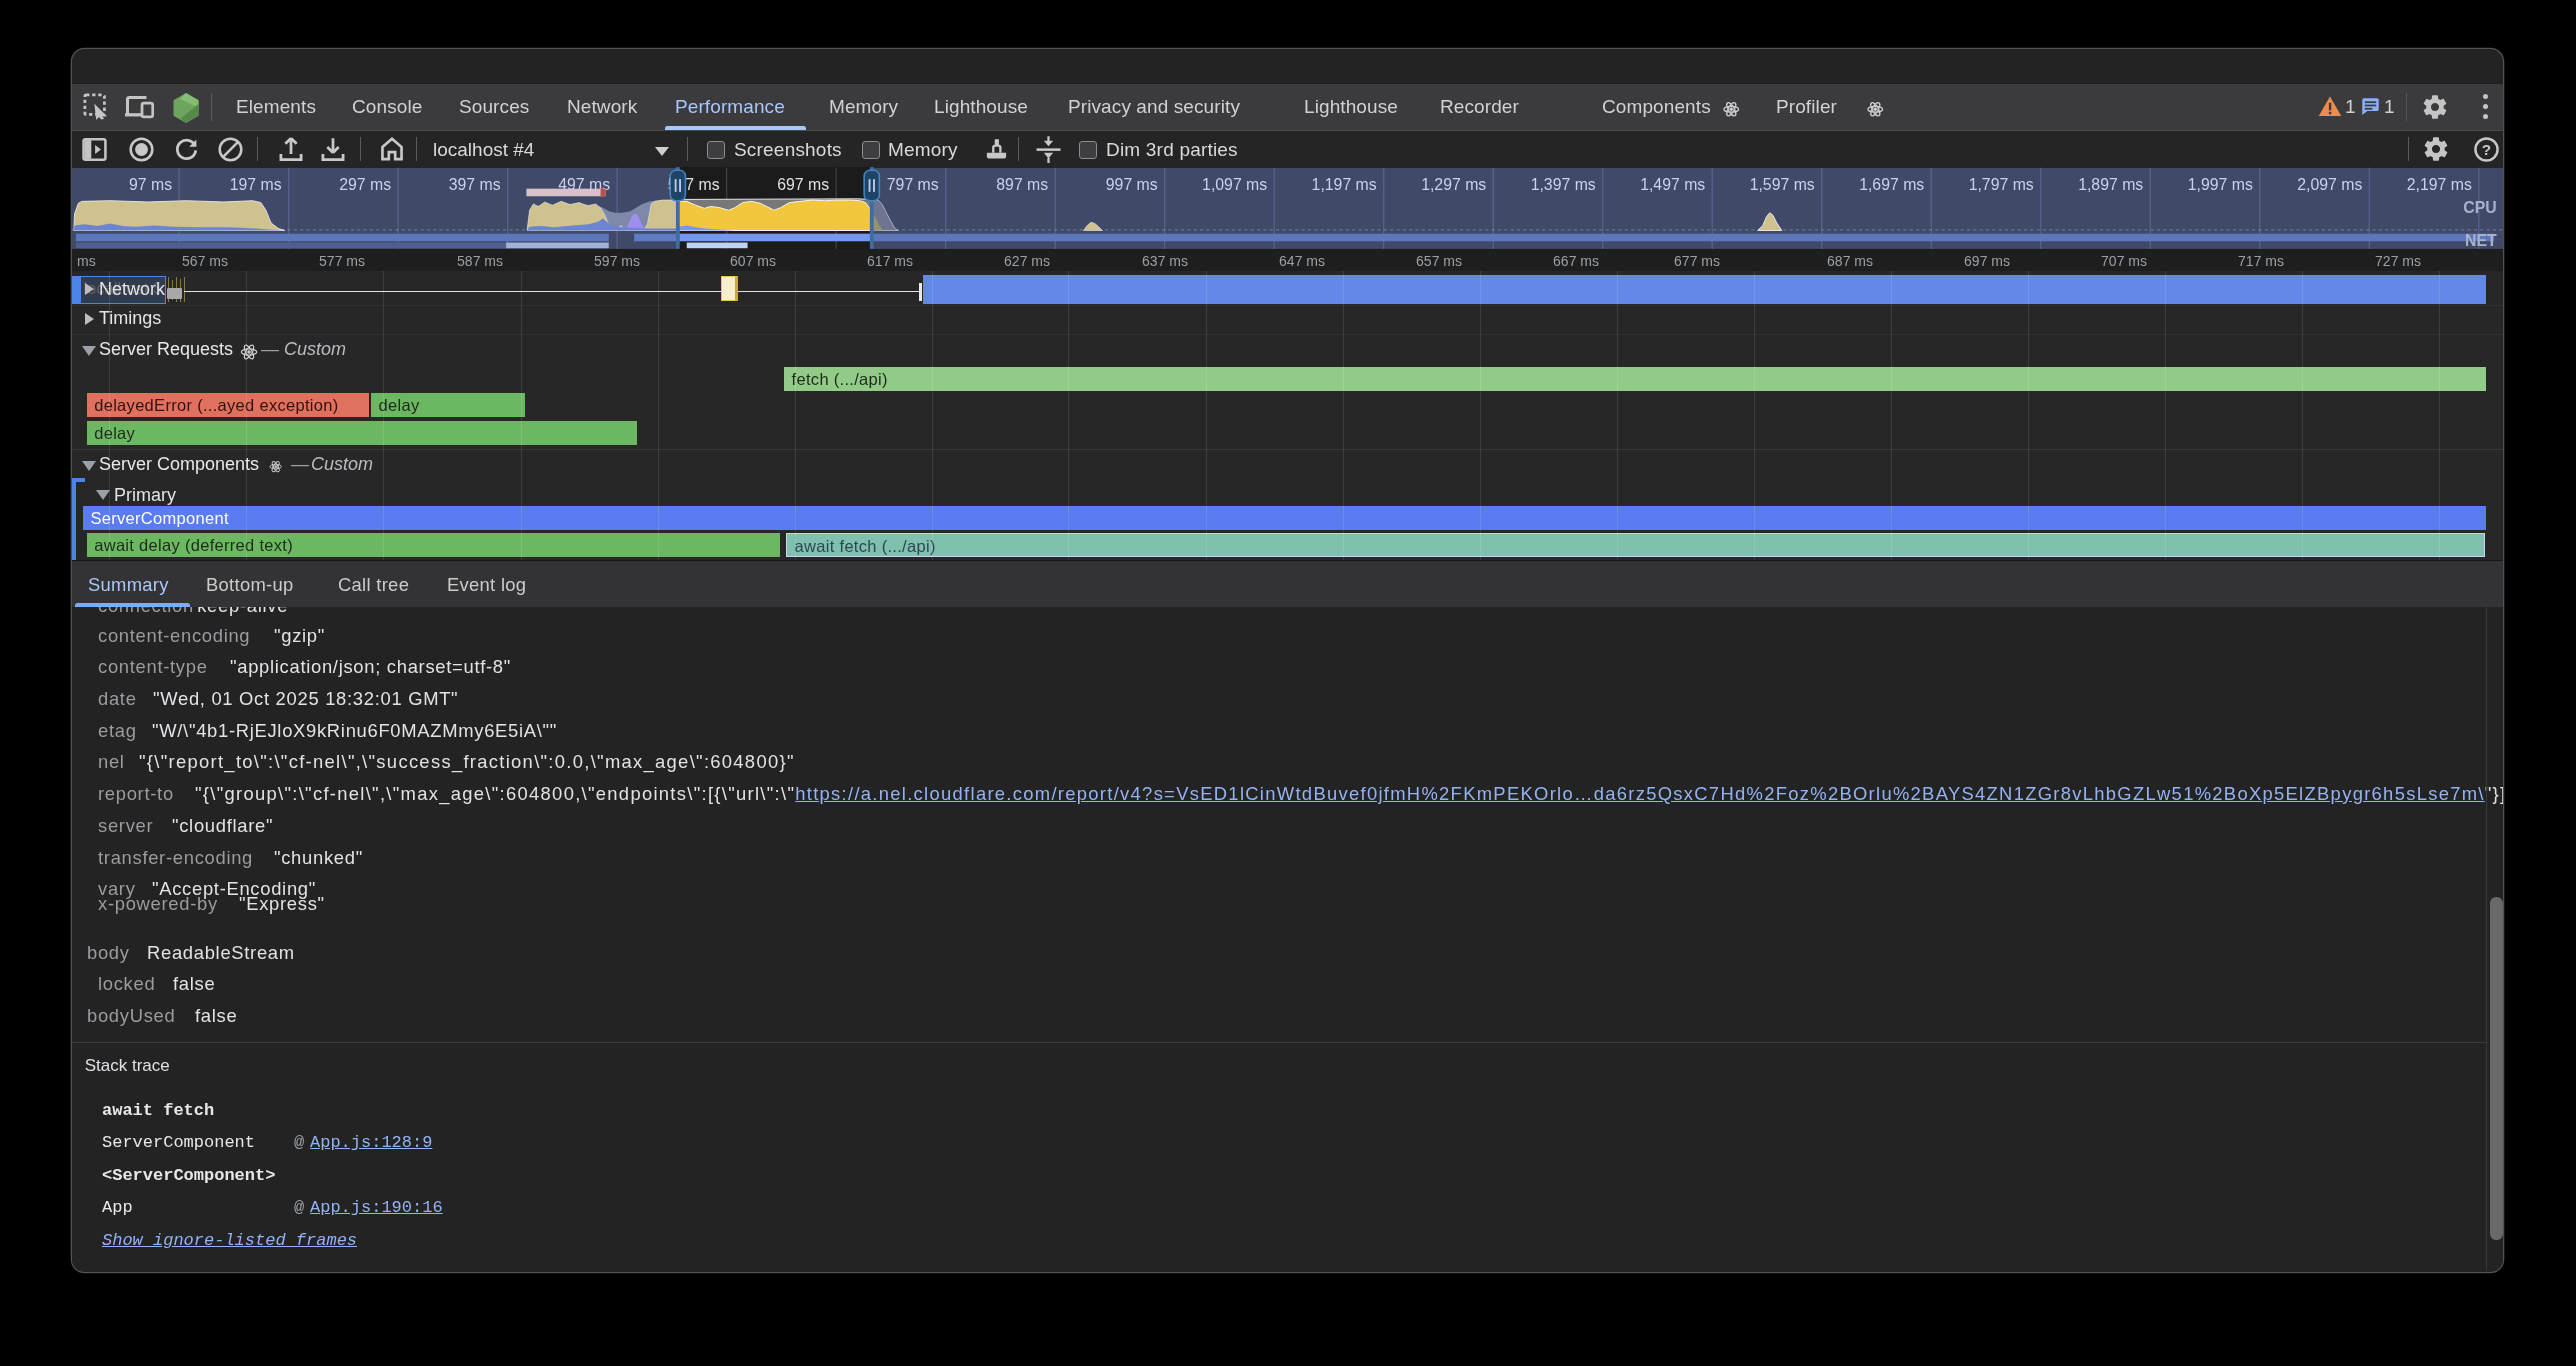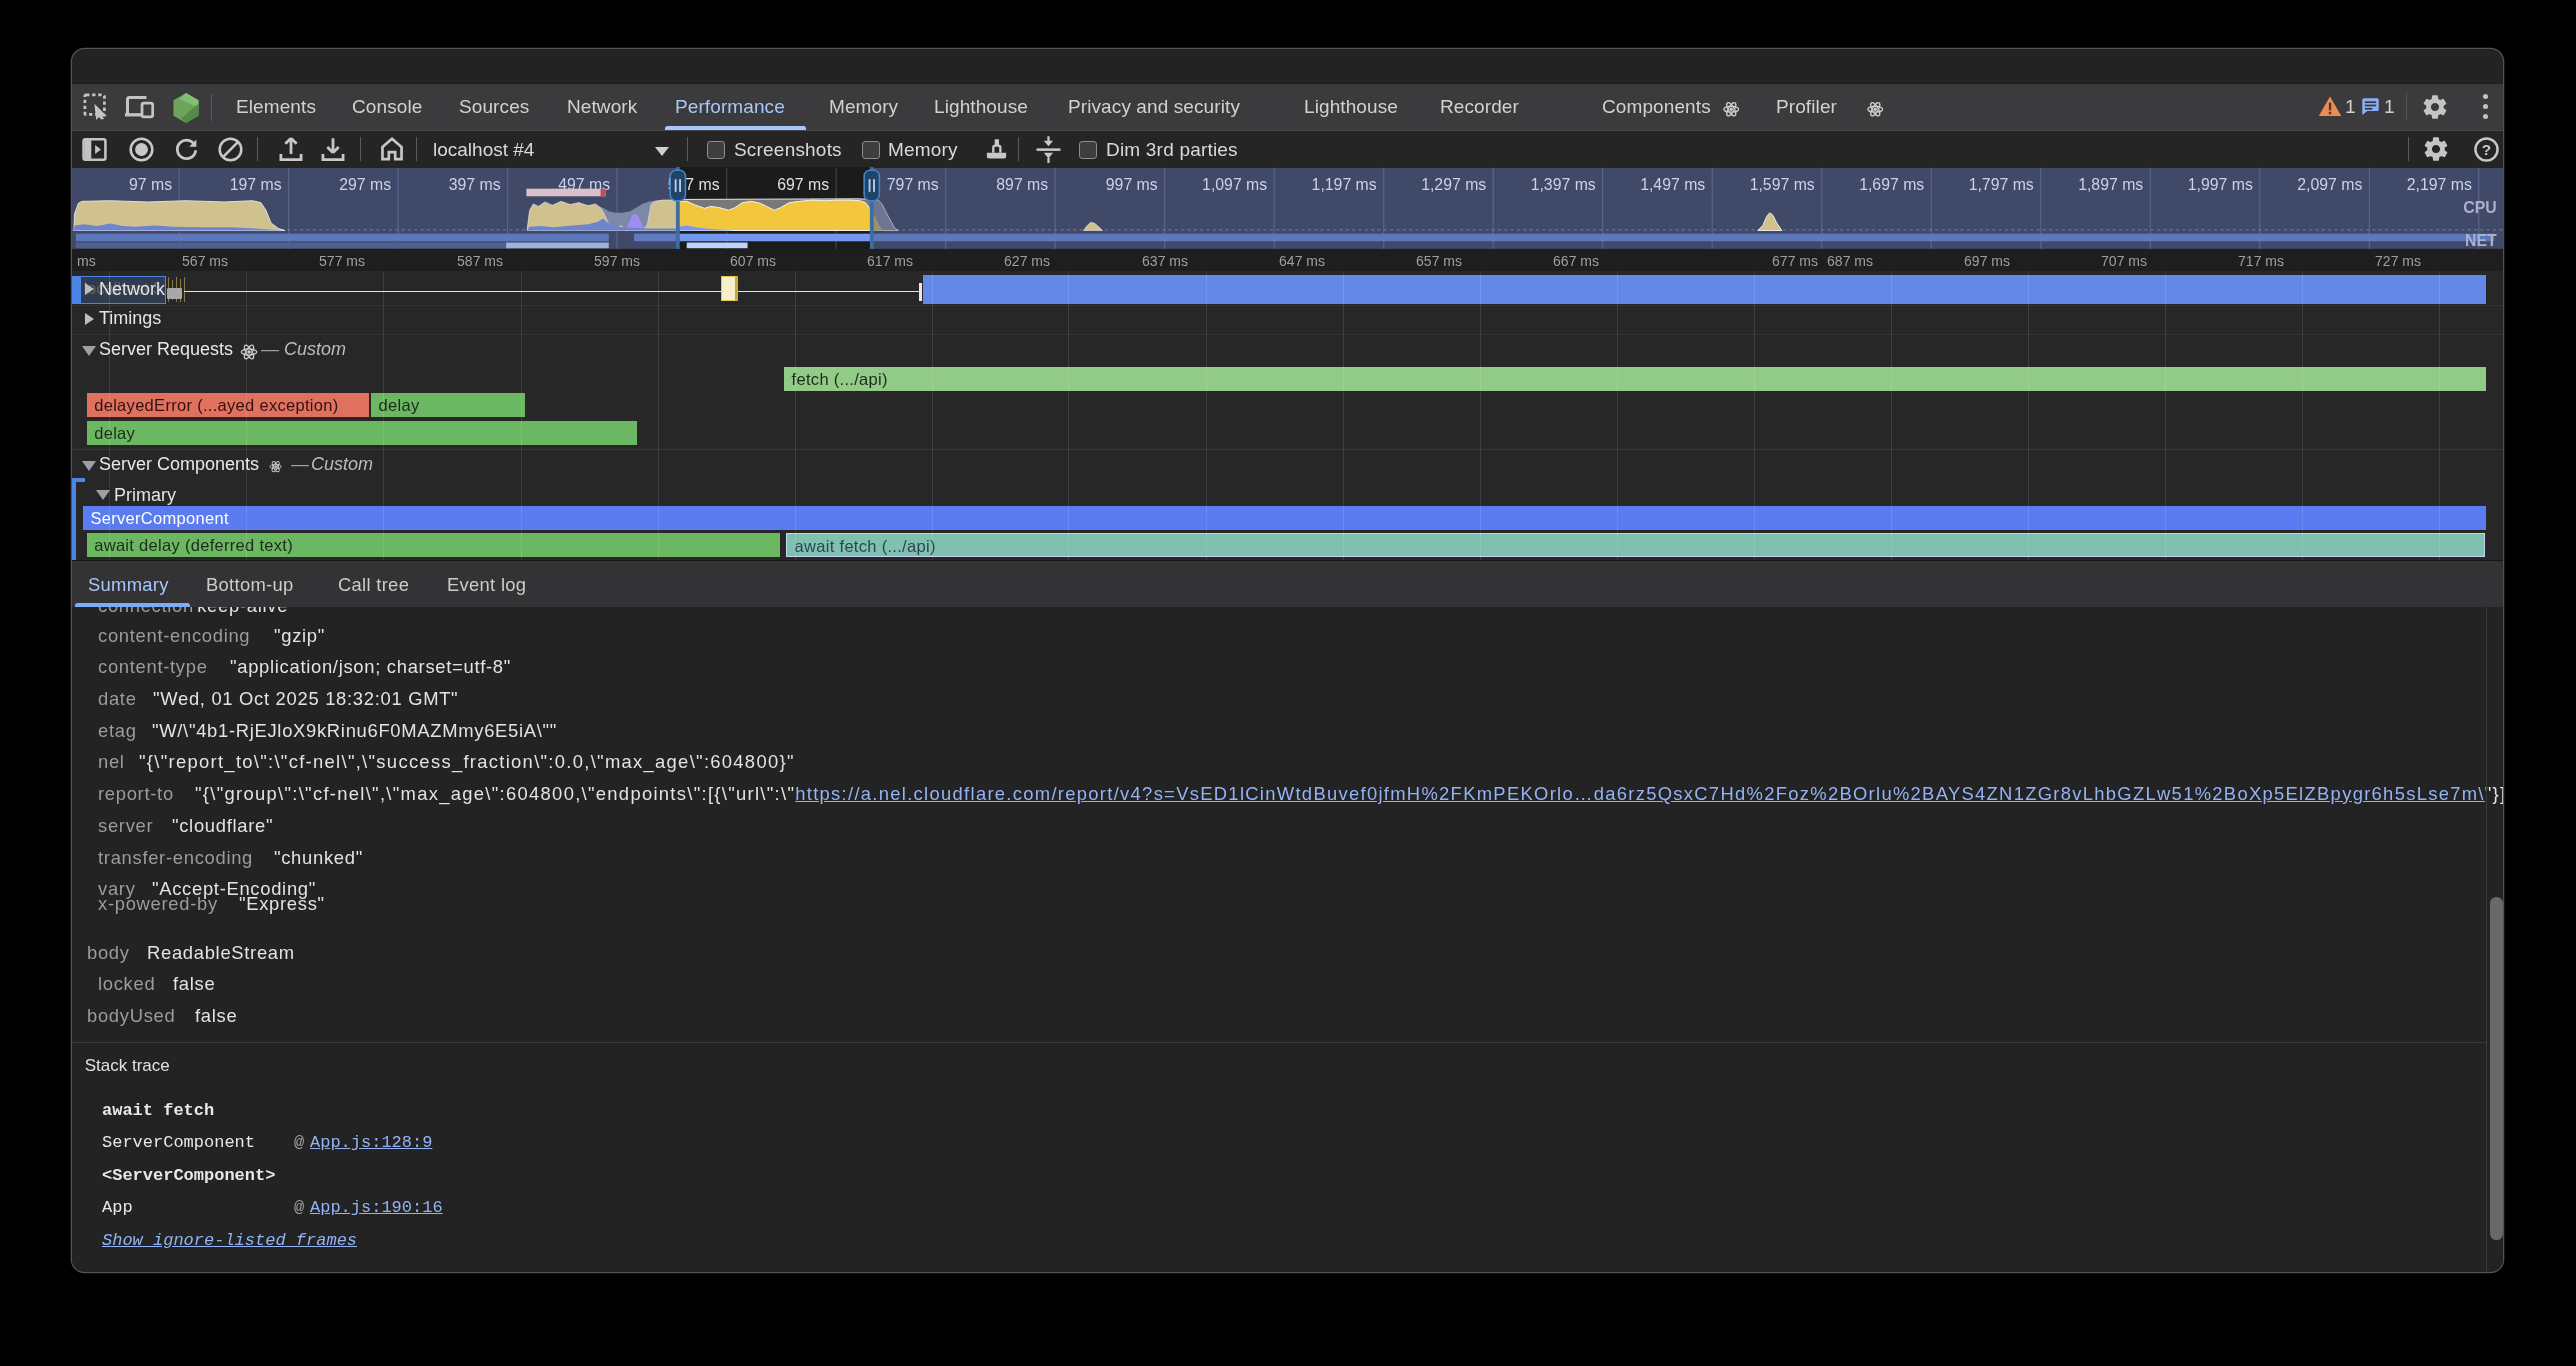--- a/index.html
+++ b/index.html
@@ -250,21 +250,21 @@
     <div class="rlab" style="left:211px;width:82px;text-align:right;">577 ms</div>
     <div class="rlab" style="left:349px;width:82px;text-align:right;">587 ms</div>
     <div class="rlab" style="left:486px;width:82px;text-align:right;">597 ms</div>
     <div class="rlab" style="left:622px;width:82px;text-align:right;">607 ms</div>
     <div class="rlab" style="left:759px;width:82px;text-align:right;">617 ms</div>
     <div class="rlab" style="left:896px;width:82px;text-align:right;">627 ms</div>
     <div class="rlab" style="left:1034px;width:82px;text-align:right;">637 ms</div>
     <div class="rlab" style="left:1171px;width:82px;text-align:right;">647 ms</div>
     <div class="rlab" style="left:1308px;width:82px;text-align:right;">657 ms</div>
     <div class="rlab" style="left:1445px;width:82px;text-align:right;">667 ms</div>
-    <div class="rlab" style="left:1664px;width:82px;text-align:right;">677 ms</div>
+    <div class="rlab" style="left:1566px;width:82px;text-align:right;">677 ms</div>
     <div class="rlab" style="left:1719px;width:82px;text-align:right;">687 ms</div>
     <div class="rlab" style="left:1856px;width:82px;text-align:right;">697 ms</div>
     <div class="rlab" style="left:1993px;width:82px;text-align:right;">707 ms</div>
     <div class="rlab" style="left:2130px;width:82px;text-align:right;">717 ms</div>
     <div class="rlab" style="left:2267px;width:82px;text-align:right;">727 ms</div>
   </div>
   <div id="tracks">
     <div class="abs" style="left:0;top:34px;width:2431px;height:0.6px;background:#313131;"></div>
     <div class="abs" style="left:0;top:63px;width:2431px;height:0.6px;background:#313131;"></div>
     <div class="abs" style="left:0;top:5px;width:8.2px;height:28px;background:#4c84e8;z-index:3;"></div>

